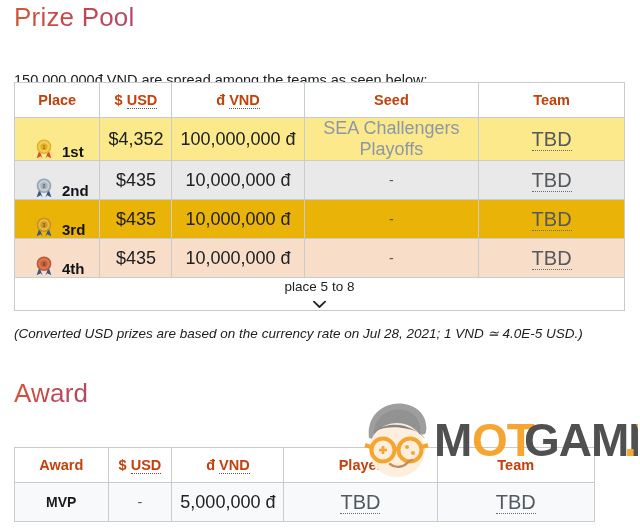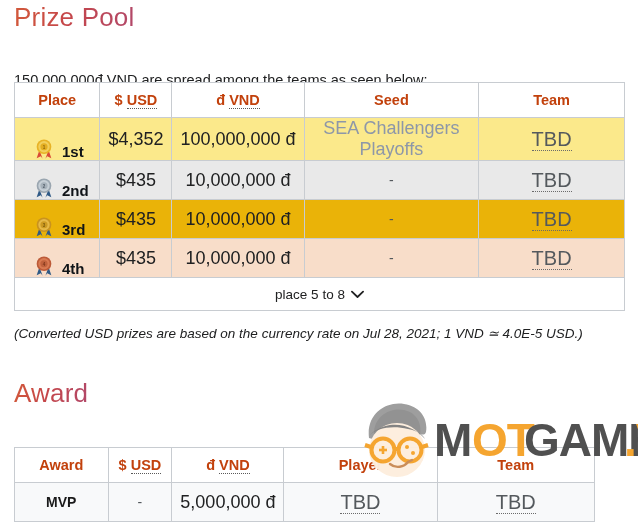--- a/index.html
+++ b/index.html
@@ -102,21 +102,21 @@
   }
 
   tr.expander td{
     background:#ffffff;
     height:32px;
     text-align:center;
     font-size:13.5px;
     color:#202122;
     cursor:pointer;
   }
-  .expander-inner{display:inline-flex;align-items:center;gap:6px;}
+  .expander-inner{display:inline-flex;align-items:center;gap:6px;flex-direction:column;}
   .chev{width:13px;height:9px;display:inline-block;}
 
   .note{
     position:absolute;left:14px;top:325px;
     font-style:italic;font-size:13.5px;color:#202122;
     white-space:nowrap;
   }
 
   
   #watermark{

